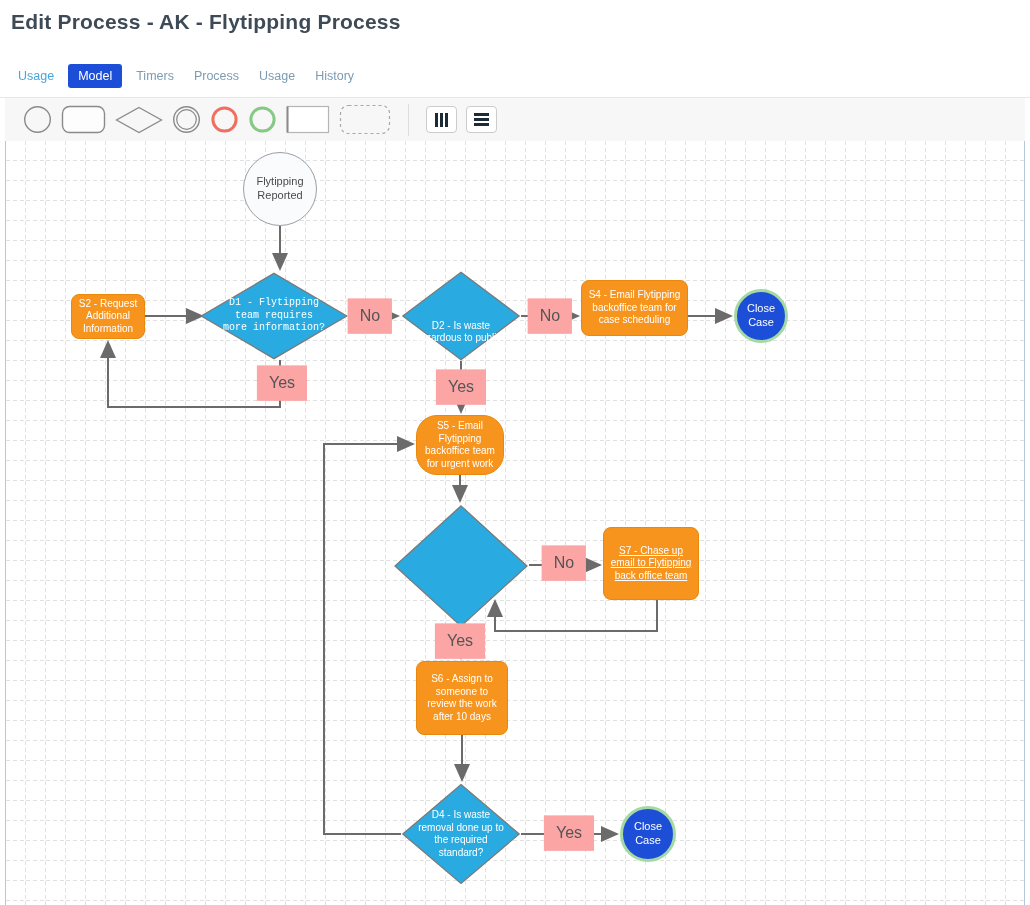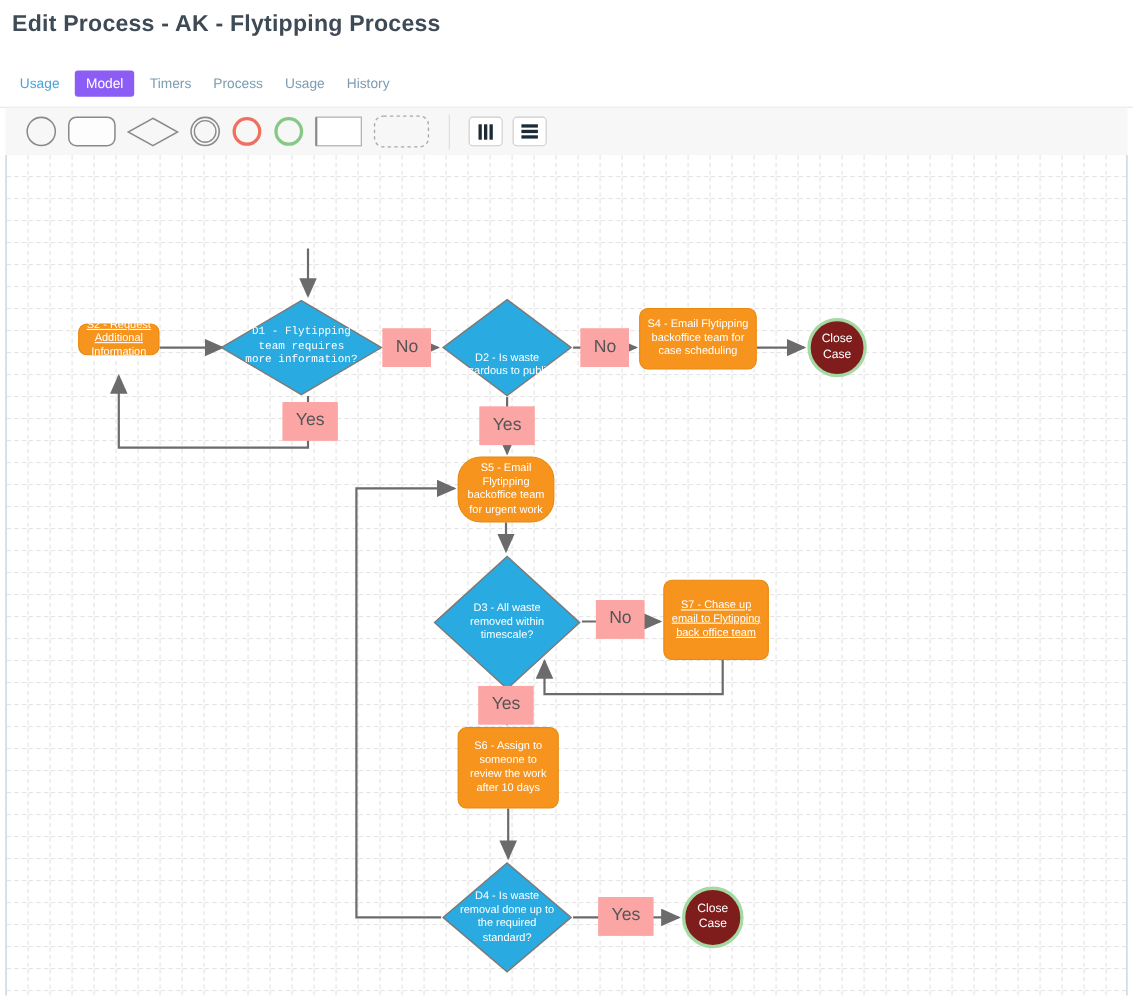--- a/index.html
+++ b/index.html
@@ -6,21 +6,21 @@
   html,body { width:1030px; height:905px; background:#fff; overflow:hidden;
               font-family:"Liberation Sans", sans-serif; }
 
   
   .page-title { position:absolute; left:11px; top:10px; font-size:21px;
                 color:#3e4a56; letter-spacing:.2px; }
   .tabs { position:absolute; left:12px; top:64px; display:flex; align-items:center; gap:8px;
           font-size:12.5px; }
   .tab { color:#7d9cb2; padding:5px 6px; cursor:pointer; }
   .tab.first { color:#4aa4d9; }
-  .tab.active { background:#8b5cf6; color:#fff; border-radius:3px; padding:5px 10px; }
+  .tab.active { background:#1d4ed8; color:#fff; border-radius:3px; padding:5px 10px; }
   .topline { position:absolute; left:0; top:97px; width:1030px; border-top:1px solid #e7e7e7; }
 
   
   .toolbar { position:absolute; left:5px; top:98px; width:1020px; height:43px;
              background:#f7f7f7; display:flex; align-items:center; padding-left:18px; gap:9px; }
   .pal { display:flex; align-items:center; }
   .pal svg { display:block; }
   .tb-sep { width:1px; height:32px; background:#ddd; margin:0 8px; }
   .tb-btn { width:31px; height:27px; background:#fff; border:1px solid #ccc; border-radius:4px;
             display:flex; align-items:center; justify-content:center; gap:2px; }
@@ -31,21 +31,21 @@
   
   .canvas { position:absolute; left:5px; top:141px; width:1020px; height:764px;
             border-left:1px solid #b5c7de; border-right:1px solid #b5c7de; }
   .canvas svg.layer { position:absolute; left:0; top:0; }
 
   .node { position:absolute; display:flex; align-items:center; justify-content:center;
           text-align:center; color:#fff; font-size:10px; line-height:1.25; cursor:move; }
   .task { background:#f7941e; border:1px solid #e8880c; border-radius:8px; padding:2px 4px; }
   .start-ev { background:#fafbfc; border:1px solid #9aa0a6; border-radius:50%;
               color:#4a4a4a; font-size:11px; }
-  .end-ev { background:#7f1d1d; border:3px solid #a4d9a4; border-radius:50%; font-size:11px; }
+  .end-ev { background:#1d4ed8; border:3px solid #a4d9a4; border-radius:50%; font-size:11px; }
   .decision { background:transparent; }
   .decision svg { position:absolute; inset:0; width:100%; height:100%; }
   .decision .dlabel { position:relative; padding:0 14%; z-index:1; }
 
   .chip { position:absolute; transform:translate(-50%,-50%); background:#fca5a5;
           border:6px solid #fca5a5; color:#555; font-size:16px; padding:1px 6px; line-height:1.3; }
 </style>
 </head>
 <body>
 
@@ -141,48 +141,48 @@
       <path d="M454,334 L454,360" marker-end="url(#arw)"></path>
       <path d="M523,424 L594,424" marker-end="url(#arw)"></path>
       <path d="M651,459 L651,490 L489,490 L489,460" marker-end="url(#arw)"></path>
       <path d="M455,487 L455,517" marker-end="url(#arw)"></path>
       <path d="M456,594 L456,639" marker-end="url(#arw)"></path>
       <path d="M515,693 L611,693" marker-end="url(#arw)"></path>
       <path d="M395,693 L318,693 L318,303 L407,303" marker-end="url(#arw)"></path>
     </g>
   </svg>
 
+  <div class="node start-ev" style="left:237px; top:11px; width:74px; height:74px;">Flytipping Reported</div>
 
   <div class="node decision" style="left:193px; top:131px; width:150px; height:88px;font-family:Liberation Mono, monospace;">
     <svg viewBox="0 0 100 100" preserveAspectRatio="none">
         <polygon points="50,1.5 98.5,50 50,98.5 1.5,50" fill="#29abe2" stroke="#7a7a7a" stroke-width="1.3" vector-effect="non-scaling-stroke"></polygon>
       </svg>
     <span class="dlabel">D1 - Flytipping team requires more information?</span>
   </div>
 
-  <div class="node task" style="left:65px; top:153px; width:74px; height:29px;text-decoration:underline;">S2 - Request Additional Information</div>
+  <div class="node task" style="left:65px; top:153px; width:74px; height:45px;">S2 - Request Additional Information</div>
 
   <div class="node decision" style="left:395px; top:130px; width:120px; height:90px;">
     <svg viewBox="0 0 100 100" preserveAspectRatio="none">
         <polygon points="50,1.5 98.5,50 50,98.5 1.5,50" fill="#29abe2" stroke="#7a7a7a" stroke-width="1.3" vector-effect="non-scaling-stroke"></polygon>
       </svg>
     <span class="dlabel" style="padding:0 10%;margin-top:32px;">D2 - Is waste hazardous to public?</span>
   </div>
 
   <div class="node task" style="left:575px; top:139px; width:107px; height:56px;">S4 - Email Flytipping backoffice team for case scheduling</div>
 
   <div class="node end-ev" style="left:728px; top:148px; width:54px; height:54px;">Close Case</div>
 
   <div class="node task" style="left:410px; top:274px; width:88px; height:60px;border-radius:21px;">S5 - Email Flytipping backoffice team for urgent work</div>
 
   <div class="node decision" style="left:387px; top:363px; width:136px; height:124px;">
     <svg viewBox="0 0 100 100" preserveAspectRatio="none">
         <polygon points="50,1.5 98.5,50 50,98.5 1.5,50" fill="#29abe2" stroke="#7a7a7a" stroke-width="1.3" vector-effect="non-scaling-stroke"></polygon>
       </svg>
-    <span class="dlabel">D3 - All waste removed within timescale?</span>
   </div>
 
   <div class="node task" style="left:597px; top:386px; width:96px; height:73px;text-decoration:underline;">S7 - Chase up email to Flytipping back office team</div>
 
   <div class="node task" style="left:410px; top:520px; width:92px; height:74px;">S6 - Assign to someone to review the work after 10 days</div>
 
   <div class="node decision" style="left:395px; top:642px; width:120px; height:102px;">
     <svg viewBox="0 0 100 100" preserveAspectRatio="none">
         <polygon points="50,1.5 98.5,50 50,98.5 1.5,50" fill="#29abe2" stroke="#7a7a7a" stroke-width="1.3" vector-effect="non-scaling-stroke"></polygon>
       </svg>

